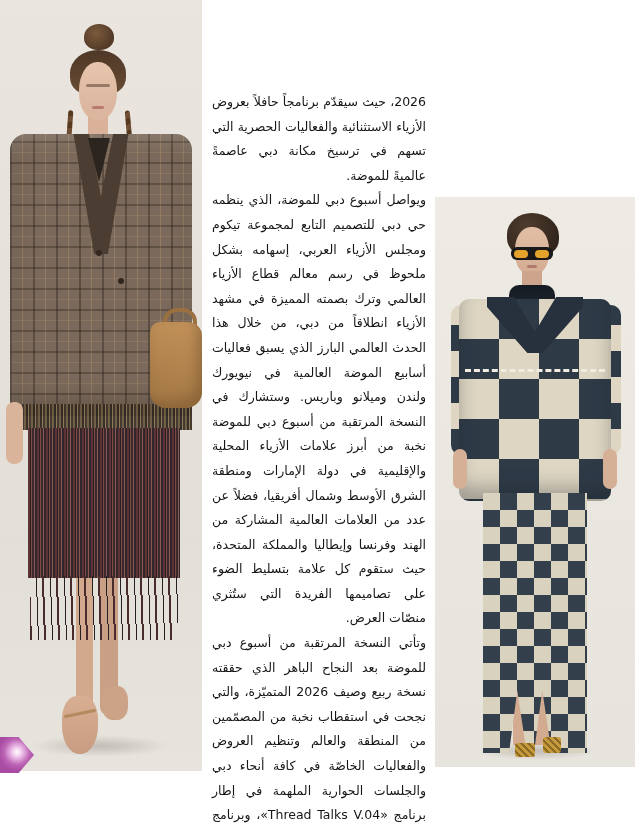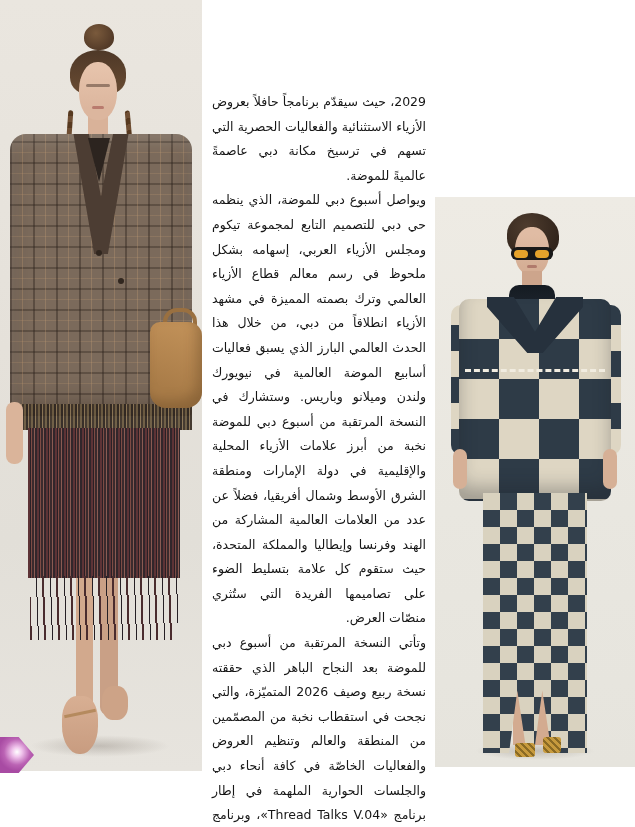--- a/index.html
+++ b/index.html
@@ -132,21 +132,21 @@
     <div class="abs l-bag-handle"></div>
     <div class="abs l-bag"></div>
     <div class="abs l-foot-back"></div>
     <div class="abs l-foot"></div>
     <div class="abs l-strap"></div>
   </div>
 
   <div class="abs page-marker"></div>
 
   <div class="abs article">
-    <p>2029، حيث سيقدّم برنامجاً حافلاً بعروض الأزياء الاستثنائية والفعاليات الحصرية التي تسهم في ترسيخ مكانة دبي عاصمةً عالميةً للموضة.</p>
+    <p>2026، حيث سيقدّم برنامجاً حافلاً بعروض الأزياء الاستثنائية والفعاليات الحصرية التي تسهم في ترسيخ مكانة دبي عاصمةً عالميةً للموضة.</p>
     <p>ويواصل أسبوع دبي للموضة، الذي ينظمه حي دبي للتصميم التابع لمجموعة تيكوم ومجلس الأزياء العربي، إسهامه بشكل ملحوظ في رسم معالم قطاع الأزياء العالمي وترك بصمته المميزة في مشهد الأزياء انطلاقاً من دبي، من خلال هذا الحدث العالمي البارز الذي يسبق فعاليات أسابيع الموضة العالمية في نيويورك ولندن وميلانو وباريس. وستشارك في النسخة المرتقبة من أسبوع دبي للموضة نخبة من أبرز علامات الأزياء المحلية والإقليمية في دولة الإمارات ومنطقة الشرق الأوسط وشمال أفريقيا، فضلاً عن عدد من العلامات العالمية المشاركة من الهند وفرنسا وإيطاليا والمملكة المتحدة، حيث ستقوم كل علامة بتسليط الضوء على تصاميمها الفريدة التي ستُثري منصّات العرض.</p>
     <p>وتأتي النسخة المرتقبة من أسبوع دبي للموضة بعد النجاح الباهر الذي حققته نسخة ربيع وصيف 2026 المتميّزة، والتي نجحت في استقطاب نخبة من المصمّمين من المنطقة والعالم وتنظيم العروض والفعاليات الخاصّة في كافة أنحاء دبي والجلسات الحوارية الملهمة في إطار برنامج «Thread Talks V.04»، وبرنامج الجهات الراغبة بالشراء،</p>
   </div>
 
   <div class="abs photo-right" title="Runway model with short dark hair and amber-lens glasses wearing a navy and cream patchwork check jacket, long checkerboard skirt with slits and gold sandals">
     <div class="abs r-shadow"></div>
     <div class="abs r-hair"></div>
     <div class="abs r-face"></div>
     <div class="abs r-glasses"></div>
     <div class="abs r-lens-l"></div>

